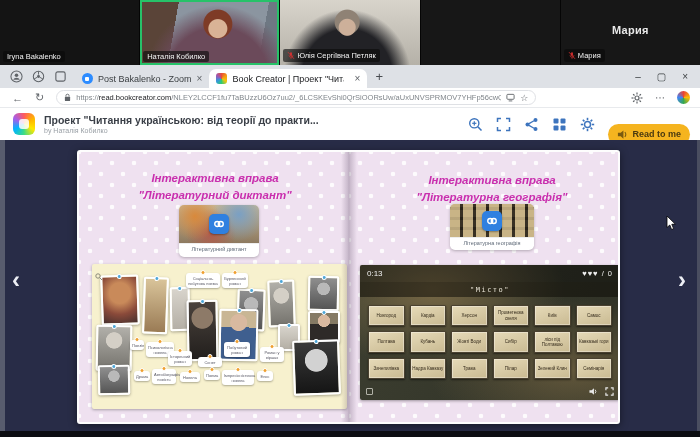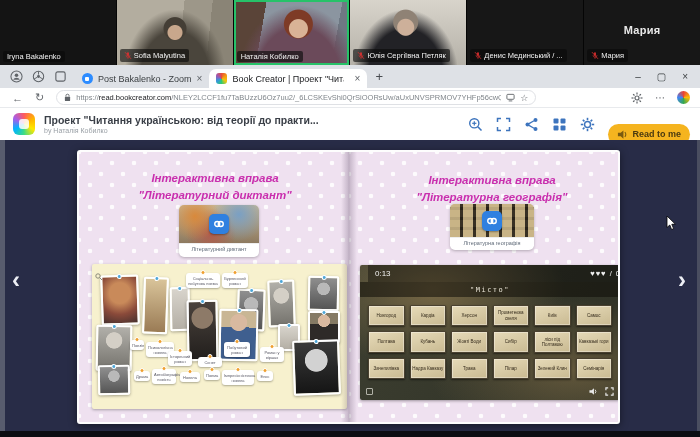--- a/index.html
+++ b/index.html
@@ -133,21 +133,21 @@
   .t-suit  { background:radial-gradient(circle at 50% 28%, #d9b9a0 0 24%, rgba(0,0,0,0) 26%), linear-gradient(#857a64 0 38%, #2e2a28 38%); }
   .t-bw    { background:radial-gradient(circle at 50% 36%, #d2d2d2 0 28%, rgba(0,0,0,0) 30%), linear-gradient(#3a3a3a,#151515); }
 
   
   .embed-right { position:absolute; left:281px; top:113px; width:260px; height:135px; border-radius:2px; overflow:hidden;
     box-shadow:0 1px 3px rgba(0,0,0,.35);
     background:
       radial-gradient(ellipse at 28% 18%, rgba(130,112,74,.85), rgba(0,0,0,0) 50%),
       radial-gradient(ellipse at 82% 78%, rgba(110,96,64,.8), rgba(0,0,0,0) 48%),
       linear-gradient(115deg, #3c3e30, #2f3126); }
-  .er-topbar { position:absolute; left:8px; top:0; width:100%; height:17px; background:rgba(0,0,0,.38); display:flex; align-items:center;
+  .er-topbar { position:absolute; left:0; top:0; width:100%; height:17px; background:rgba(0,0,0,.38); display:flex; align-items:center;
     color:#f0f0f0; font-size:8px; padding:0 7px; }
   .er-lives { margin-left:auto; letter-spacing:1px; font-size:7.5px; }
   .er-title { position:absolute; left:0; top:17px; width:100%; height:15px; background:rgba(15,13,8,.55); color:#e9e4d6;
     font-size:7px; letter-spacing:1.5px; display:flex; align-items:center; justify-content:center; font-family:"DejaVu Sans Mono", monospace; }
   .er-grid { position:absolute; left:8px; top:40px; width:244px; height:74px; display:grid;
     grid-template-columns:repeat(6,1fr); grid-template-rows:repeat(3,1fr); gap:5px; }
   .city-card { background:linear-gradient(160deg,#e6dab8,#c9ba92); border:1px solid #4a4130; border-radius:1px;
     box-shadow:inset 0 0 0 1px rgba(255,255,255,.35), 0 1px 2px rgba(0,0,0,.5);
     color:#33291a; font-size:4.5px; line-height:1.2; display:flex; align-items:center; justify-content:center; text-align:center; padding:1px; }
   .er-bottom { position:absolute; right:6px; bottom:4px; display:flex; align-items:center; gap:7px; color:#e8e8e8; }
@@ -165,57 +165,37 @@
 <body>
 
 <div class="screen">
 
   <div class="zoom-strip">
     <div class="tile v1">
       <span class="name-tag">
           <span>Iryna Bakalenko</span>
         </span>
     </div>
-    <div class="tile v2">
-      <span class="name-tag">
-        <svg class="mic-muted" viewBox="0 0 12 12">
-            <rect x="4.7" y="1" width="2.6" height="5.4" rx="1.3" fill="#e03030"></rect>
-            <path d="M3 5.5a3 3 0 0 0 6 0" fill="none" stroke="#e03030" stroke-width="1"></path>
-            <line x1="6" y1="8.5" x2="6" y2="11" stroke="#e03030" stroke-width="1"></line>
-            <line x1="1.5" y1="1" x2="10.5" y2="11" stroke="#e03030" stroke-width="1.2"></line>
-          </svg>
-        <span>Sofia Malyutina</span>
-        </span>
-    </div>
     <div class="tile v3 active">
       <span class="name-tag">
           <span>Наталія Кобилко</span>
         </span>
     </div>
     <div class="tile v4">
       <span class="name-tag">
         <svg class="mic-muted" viewBox="0 0 12 12">
             <rect x="4.7" y="1" width="2.6" height="5.4" rx="1.3" fill="#e03030"></rect>
             <path d="M3 5.5a3 3 0 0 0 6 0" fill="none" stroke="#e03030" stroke-width="1"></path>
             <line x1="6" y1="8.5" x2="6" y2="11" stroke="#e03030" stroke-width="1"></line>
             <line x1="1.5" y1="1" x2="10.5" y2="11" stroke="#e03030" stroke-width="1.2"></line>
           </svg>
         <span>Юлія Сергіївна Петляк</span>
         </span>
     </div>
     <div class="tile v-black">
-      <span class="name-tag">
-        <svg class="mic-muted" viewBox="0 0 12 12">
-            <rect x="4.7" y="1" width="2.6" height="5.4" rx="1.3" fill="#e03030"></rect>
-            <path d="M3 5.5a3 3 0 0 0 6 0" fill="none" stroke="#e03030" stroke-width="1"></path>
-            <line x1="6" y1="8.5" x2="6" y2="11" stroke="#e03030" stroke-width="1"></line>
-            <line x1="1.5" y1="1" x2="10.5" y2="11" stroke="#e03030" stroke-width="1.2"></line>
-          </svg>
-        <span>Денис Мединський / ...</span>
-        </span>
     </div>
     <div class="tile v-black">
       <span class="center-name">Мария</span>
       <span class="name-tag">
         <svg class="mic-muted" viewBox="0 0 12 12">
             <rect x="4.7" y="1" width="2.6" height="5.4" rx="1.3" fill="#e03030"></rect>
             <path d="M3 5.5a3 3 0 0 0 6 0" fill="none" stroke="#e03030" stroke-width="1"></path>
             <line x1="6" y1="8.5" x2="6" y2="11" stroke="#e03030" stroke-width="1"></line>
             <line x1="1.5" y1="1" x2="10.5" y2="11" stroke="#e03030" stroke-width="1.2"></line>
           </svg>

